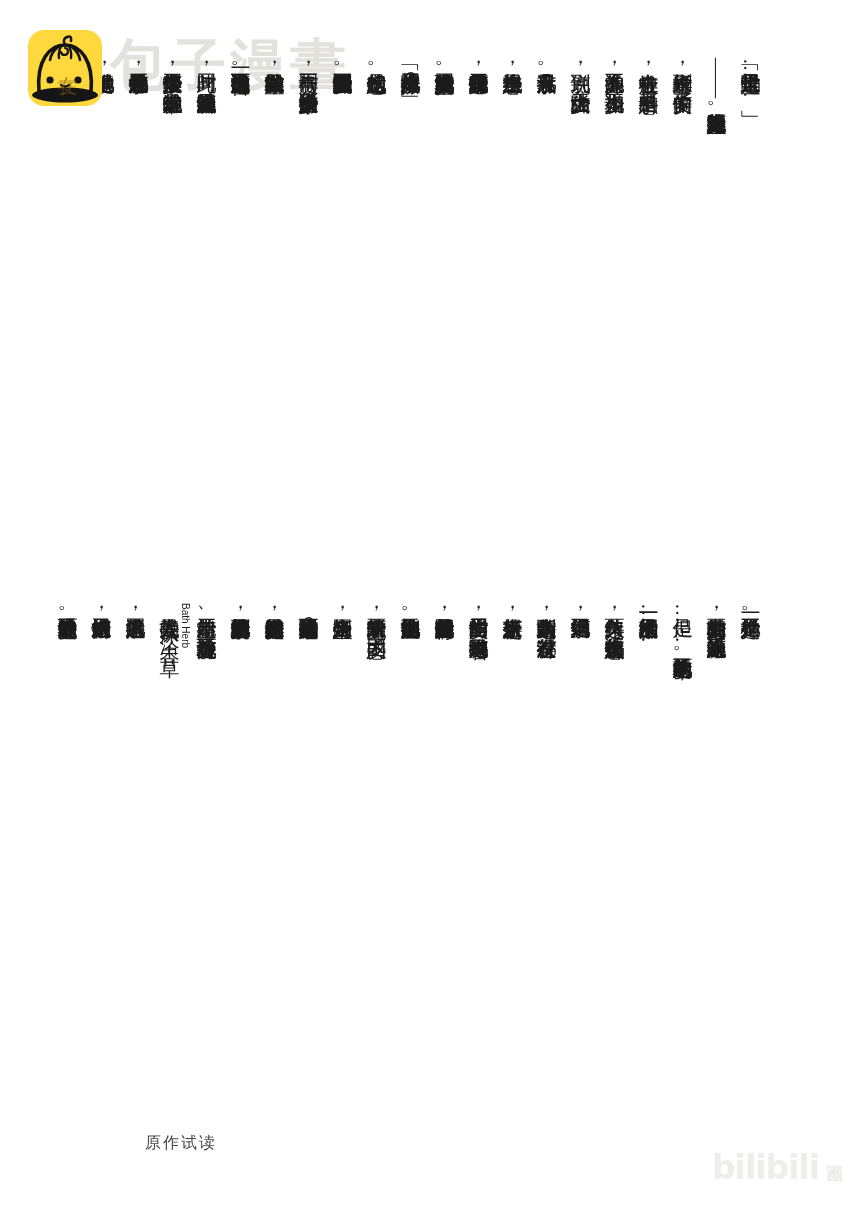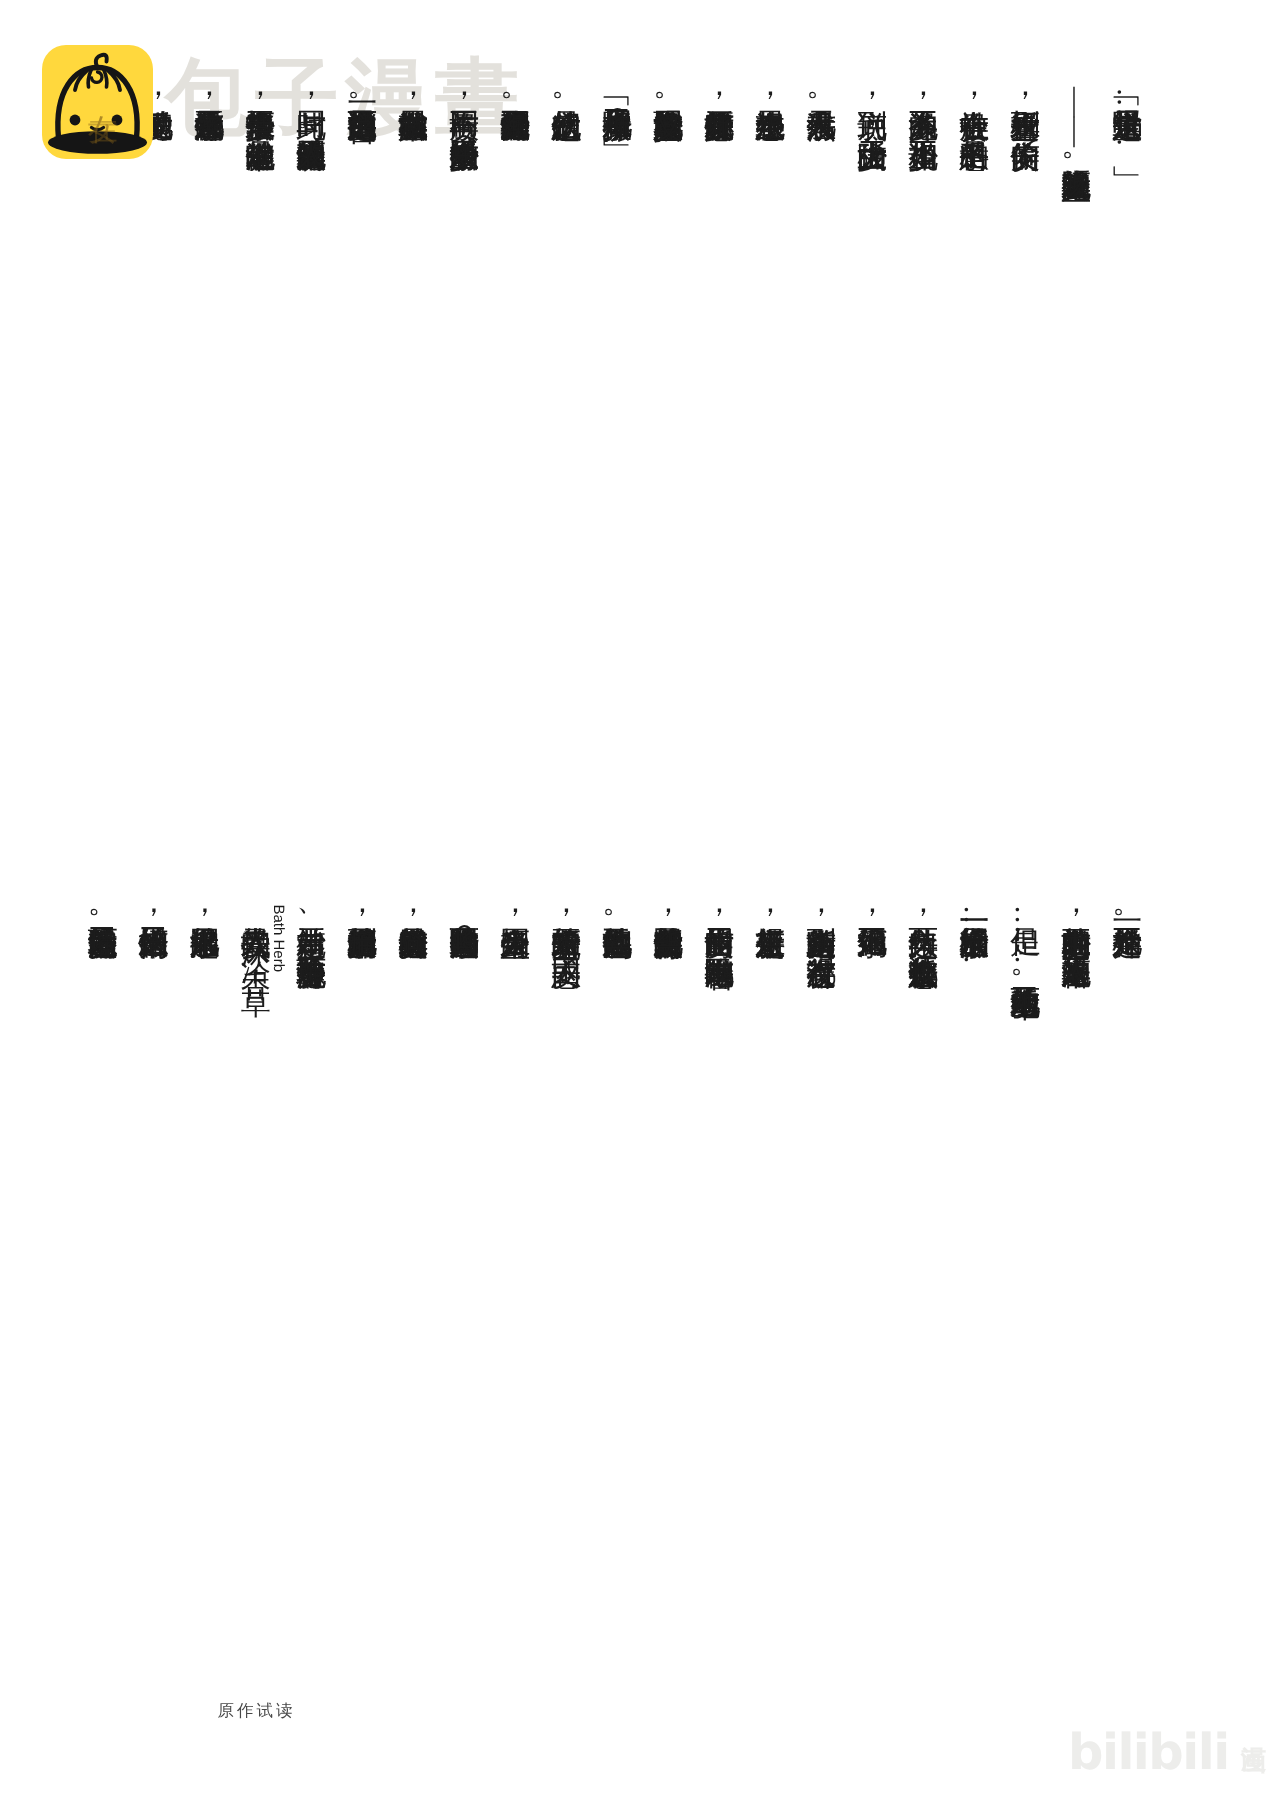--- a/index.html
+++ b/index.html
@@ -45,21 +45,21 @@
   .logo-overlap {
     position:absolute; left:30px; top:30px; z-index:6;
     writing-mode:vertical-rl; text-orientation:upright;
     font-size:20px; line-height:20px; color:rgba(130,95,25,0.40);
     pointer-events:none;
   }
 
   
   .footer-label {
     position:absolute; left:145px; top:1133px; z-index:1;
-    font-size:11px; letter-spacing:2px; color:#474747;
+    font-size:16px; letter-spacing:2px; color:#474747;
     font-family:"Liberation Sans",sans-serif;
   }
 
   
   .bili {
     position:absolute; left:712px; top:1146px; z-index:0;
     display:flex; align-items:flex-start; color:#ededeb; user-select:none;
   }
   .bili-word {
     font-family:"DejaVu Sans",sans-serif; font-weight:bold;

